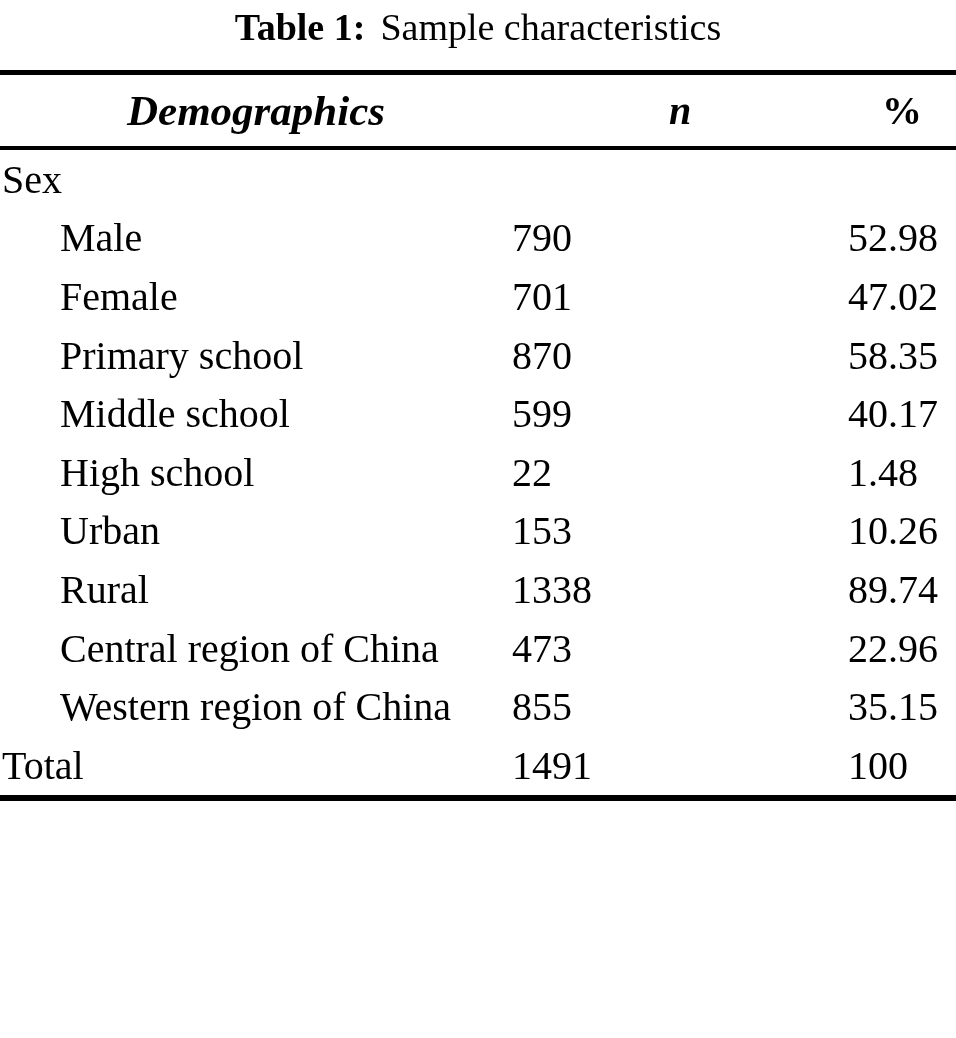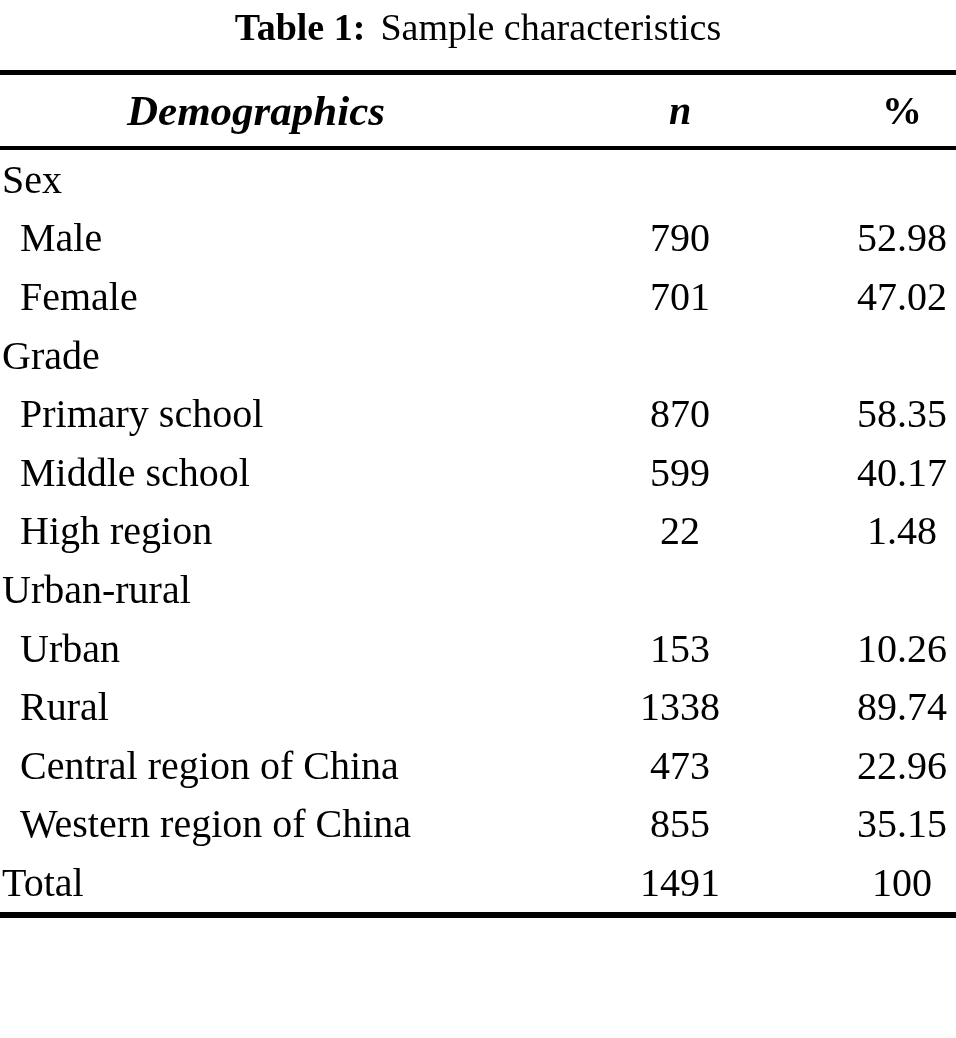--- a/index.html
+++ b/index.html
@@ -72,24 +72,23 @@
     padding: 0;
     font-size: 40px;
     white-space: nowrap;
     overflow: visible;
   }
   td.label {
     text-align: left;
     padding-left: 2px;
   }
   td.label.indent {
-    padding-left: 20px;
+    padding-left: 60px;
   }
   td.num {
-    text-align: center;
   }
 </style>
 </head>
 <body>
 
 <div class="page">
 
   <div class="caption">
     <span class="caption-label">Table 1:</span>
     <span class="caption-text">Sample characteristics</span>
@@ -118,43 +117,33 @@
           <td class="label indent">Male</td>
           <td class="num">790</td>
           <td class="num">52.98</td>
         </tr>
         <tr>
           <td class="label indent">Female</td>
           <td class="num">701</td>
           <td class="num">47.02</td>
         </tr>
         <tr>
-          <td class="label">Grade</td>
-          <td class="num"></td>
-          <td class="num"></td>
-        </tr>
-        <tr>
           <td class="label indent">Primary school</td>
           <td class="num">870</td>
           <td class="num">58.35</td>
         </tr>
         <tr>
           <td class="label indent">Middle school</td>
           <td class="num">599</td>
           <td class="num">40.17</td>
         </tr>
         <tr>
-          <td class="label indent">High region</td>
+          <td class="label indent">High school</td>
           <td class="num">22</td>
           <td class="num">1.48</td>
-        </tr>
-        <tr>
-          <td class="label">Urban-rural</td>
-          <td class="num"></td>
-          <td class="num"></td>
         </tr>
         <tr>
           <td class="label indent">Urban</td>
           <td class="num">153</td>
           <td class="num">10.26</td>
         </tr>
         <tr>
           <td class="label indent">Rural</td>
           <td class="num">1338</td>
           <td class="num">89.74</td>

